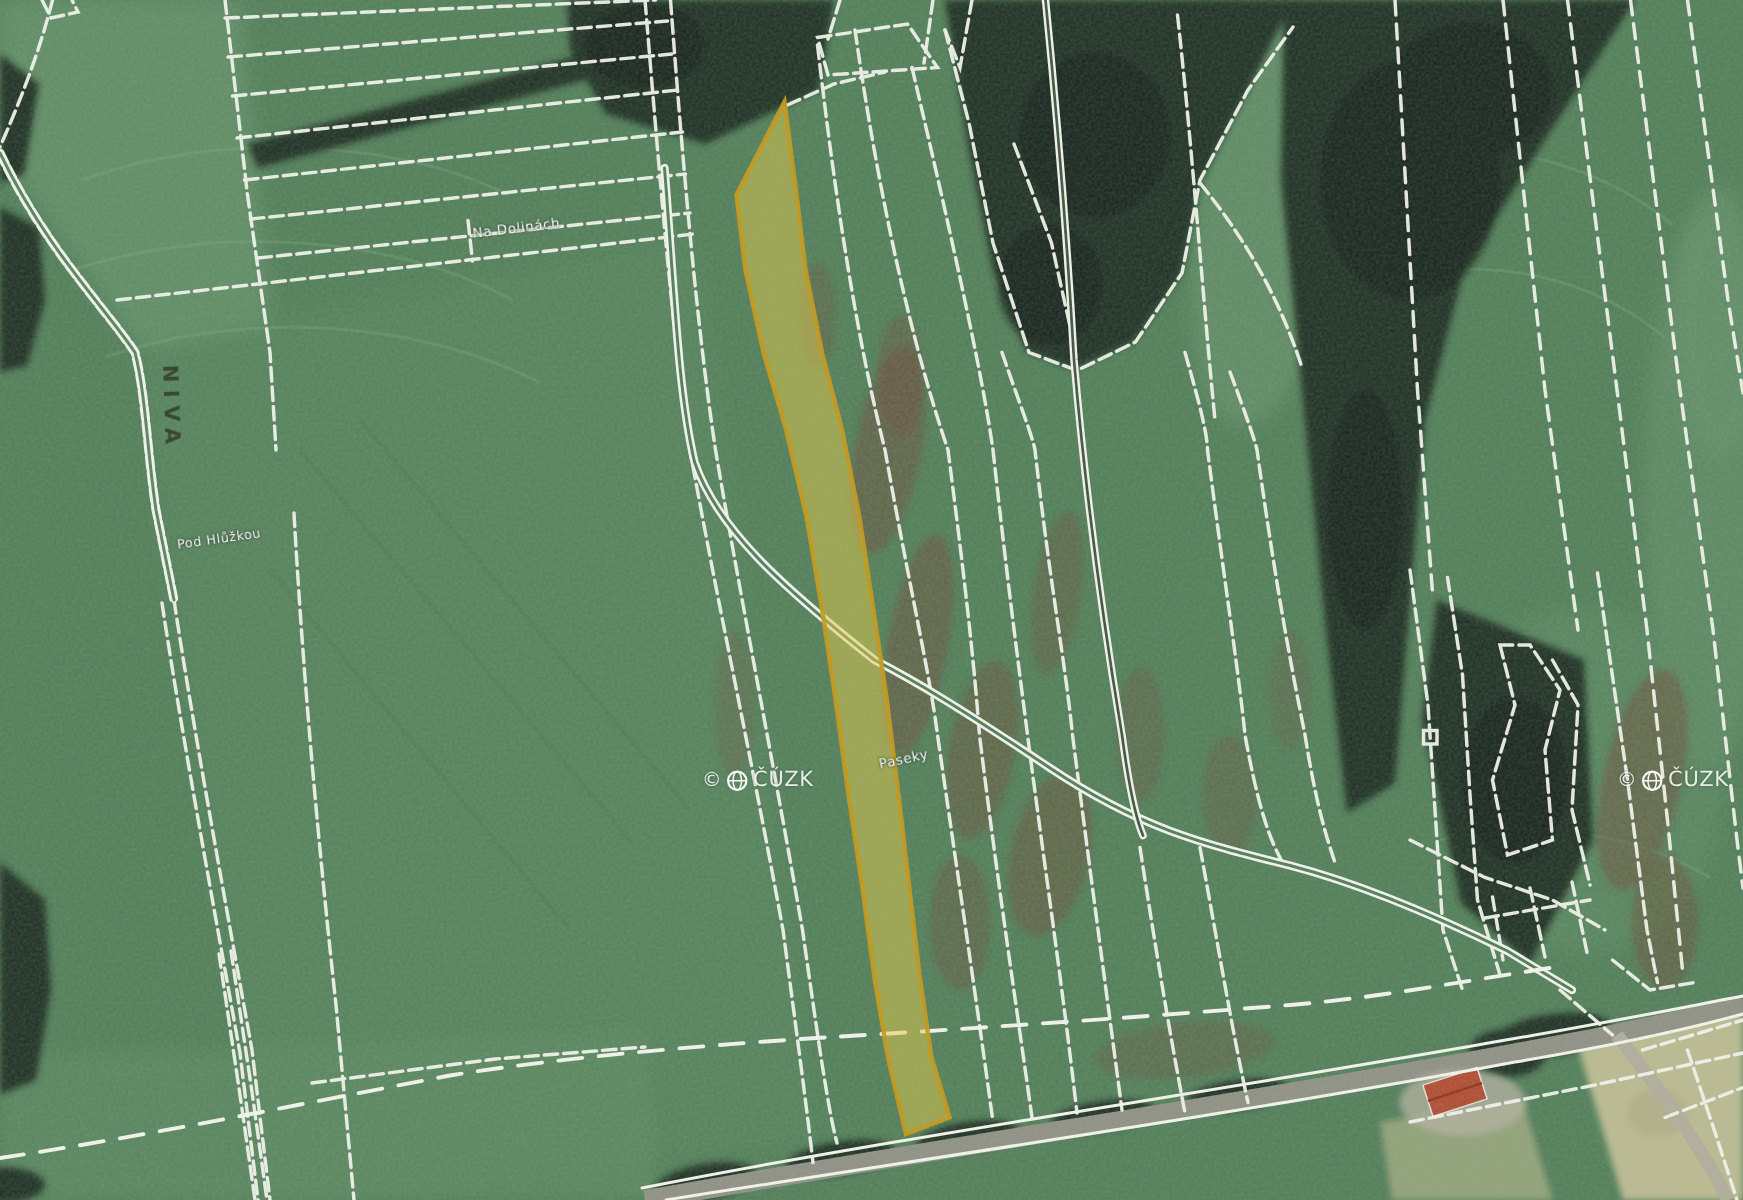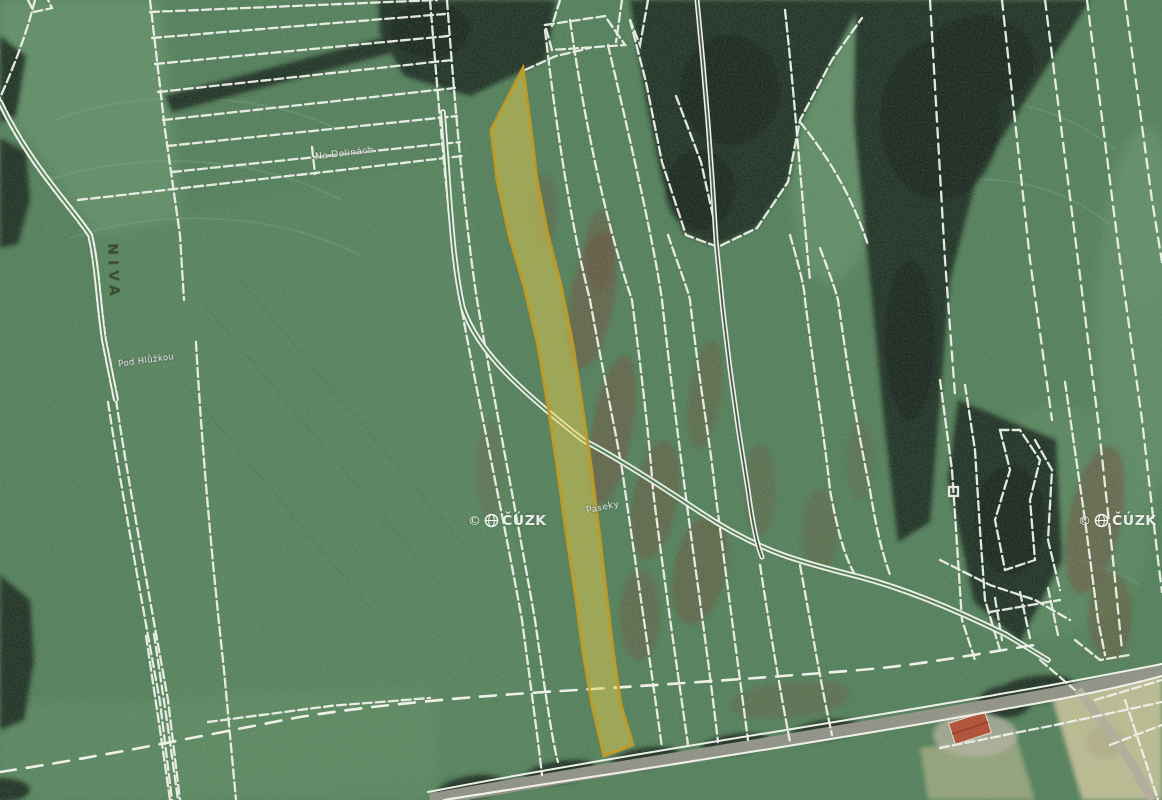--- a/index.html
+++ b/index.html
@@ -19,21 +19,21 @@
   .lbl-niva{
     left:120px;top:243px;transform:rotate(88deg);transform-origin:left top;
     color:rgba(48,58,38,.8);font-size:14px;font-weight:bold;letter-spacing:5px;
     text-shadow:none;filter:blur(.5px);
   }
   .wm{
     position:absolute;display:flex;align-items:center;gap:3px;
     color:rgba(255,255,255,.88);font-size:13px;
     text-shadow:0 0 2px rgba(0,0,0,.35);
   }
-  .wm .org{font-weight:bold;font-size:14px;letter-spacing:.5px;}
+  .wm .org{font-weight:normal;font-size:14px;letter-spacing:.5px;}
   .wm-left{left:468px;top:512px;}
   .wm-right{left:1078px;top:512px;}
   .globe{width:15px;height:15px;opacity:.95;}
 </style>
 </head>
 <body>
 
 <div class="map">
   <svg class="base" width="1162" height="800" viewBox="0 0 1162 800" xmlns="http://www.w3.org/2000/svg">
     <defs>

